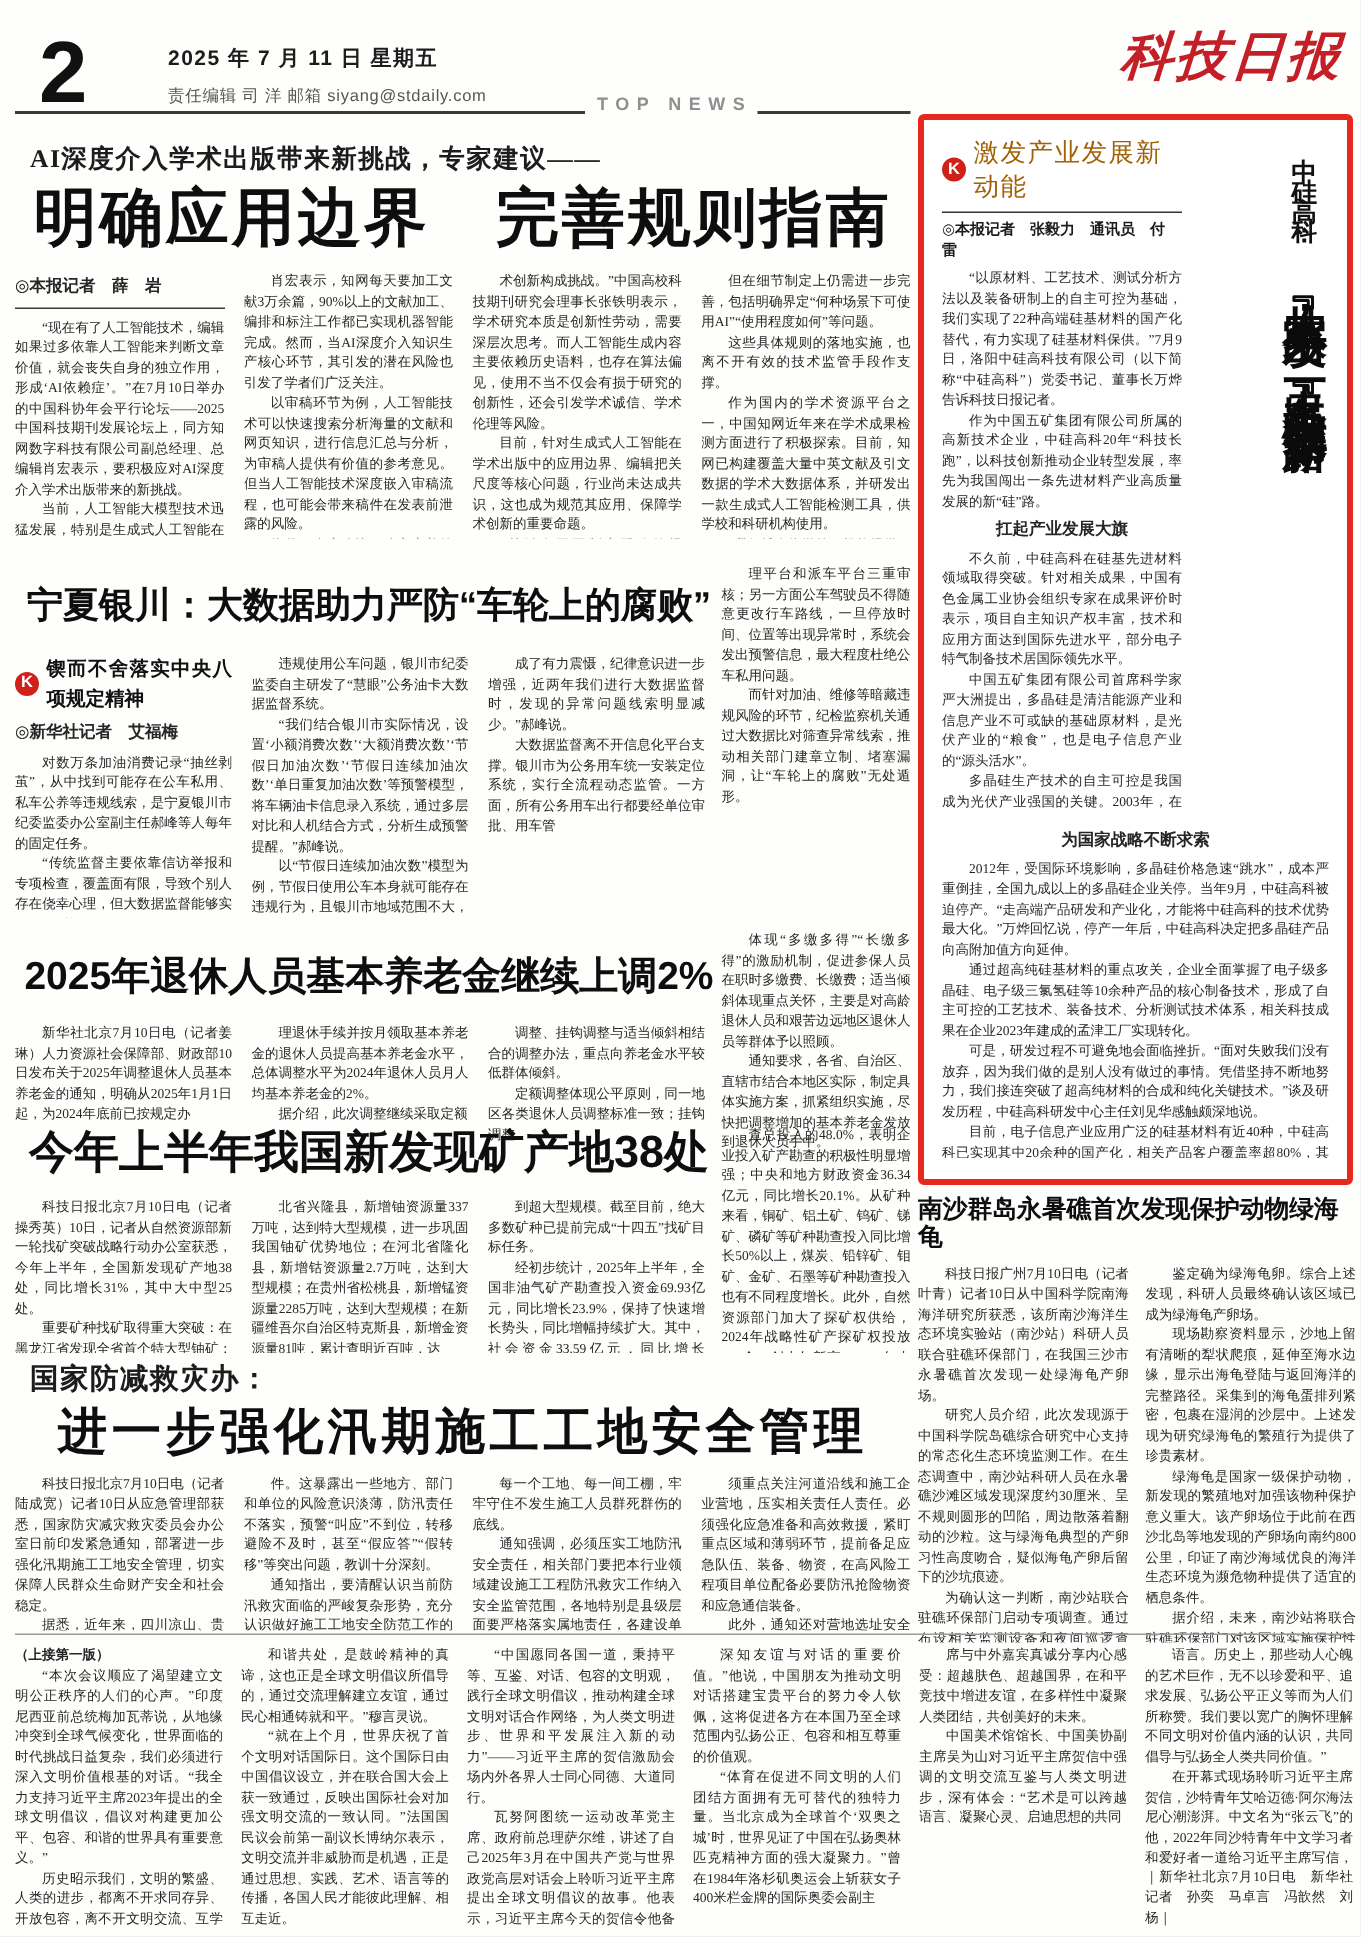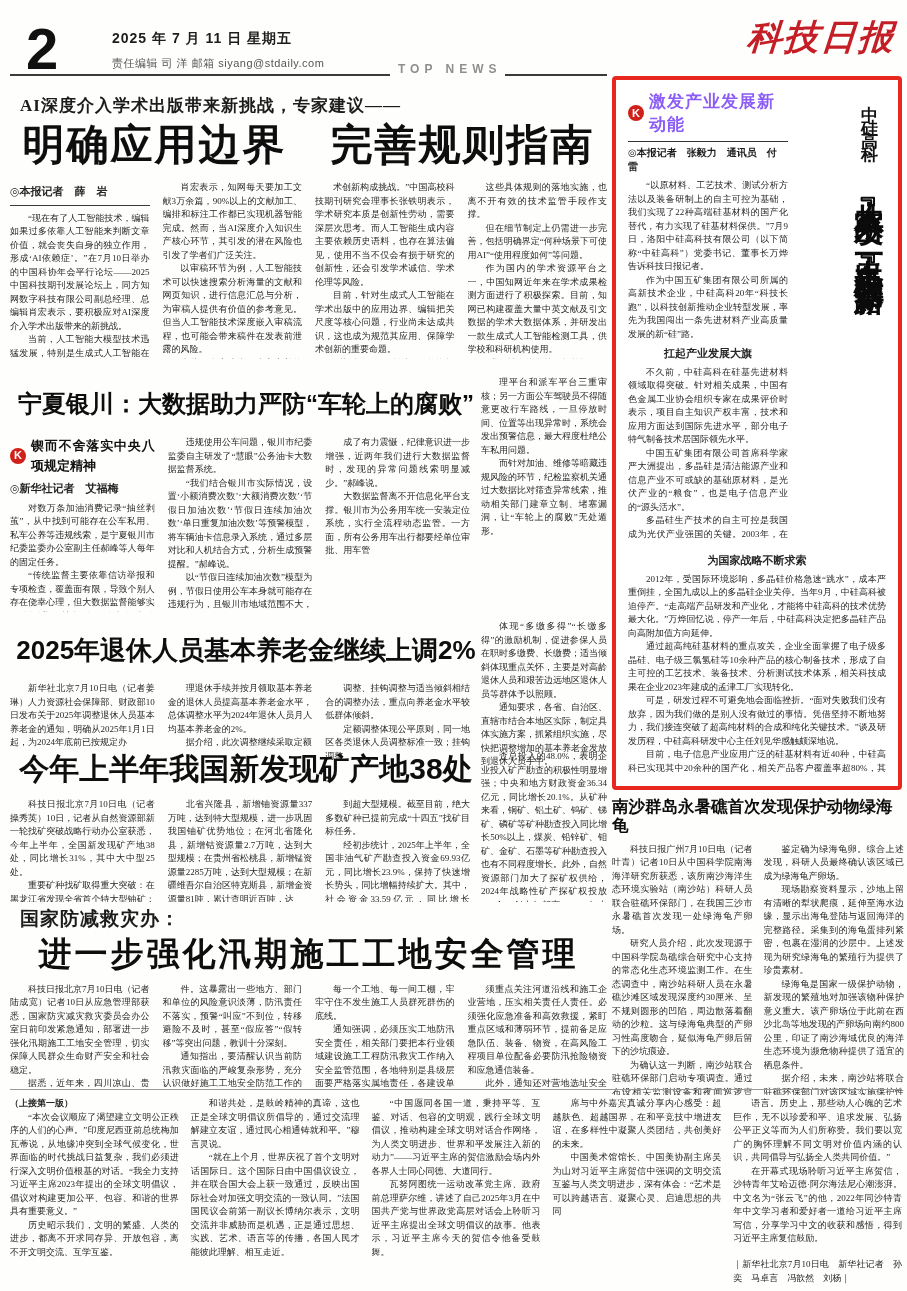--- a/index.html
+++ b/index.html
@@ -73,21 +73,21 @@
   #fl-kicker { font-size:19px; margin-left:10px; }
   #fl-headline { font-size:33px; letter-spacing:3px; margin-top:3px; }
   #fl-cols { margin-top:10px; height:104px; }
 
   
   #redbox { position:absolute; left:612px; top:76px; width:290px; height:714px;
             border:4px solid #e8281e; border-radius:4px; background:#fff; padding:10px 12px; }
   #silicon-top { display:flex; gap:6px; height:452px; }
   #silicon-left { width:160px; overflow:hidden; }
   #series-row { display:flex; align-items:center; gap:5px; }
-  #series-title { font-size:17px; font-weight:700; color:#8b5cf6; letter-spacing:1px;
+  #series-title { font-size:17px; font-weight:400; color:#a16207; letter-spacing:1px;
                   font-family:"Liberation Sans","DejaVu Sans",sans-serif; }
   #series-rule { border-bottom:1.5px solid #333; margin:5px 0 4px; }
   #silicon-byline { font-size:10px; font-weight:bold; margin-bottom:5px; }
   #silicon-left .body { font-size:9px; }
   .subhead { text-indent:0 !important; text-align:center; font-weight:900; font-size:11px;
              margin:4px 0 !important; font-family:"Liberation Sans","DejaVu Sans",sans-serif; }
   #vert-title { flex:1; writing-mode:vertical-rl; height:452px; overflow:hidden;
                 font-family:"Liberation Sans","DejaVu Sans",sans-serif; padding-top:2px; }
   #vt-small { font-size:17px; font-weight:bold; letter-spacing:13px; color:#111; }
   #vt-big { font-size:30px; font-weight:900; letter-spacing:3px; line-height:1.12; color:#0b0b0b;
@@ -139,22 +139,22 @@
           <p>肖宏表示，知网每天要加工文献3万余篇，90%以上的文献加工、编排和标注工作都已实现机器智能完成。然而，当AI深度介入知识生产核心环节，其引发的潜在风险也引发了学者们广泛关注。</p>
           <p>以审稿环节为例，人工智能技术可以快速搜索分析海量的文献和网页知识，进行信息汇总与分析，为审稿人提供有价值的参考意见。但当人工智能技术深度嵌入审稿流程，也可能会带来稿件在发表前泄露的风险。</p>
           <p>为此，肖宏建议，建立完善的数据安保措施和本地化内容库，这样既能确保数据不出境、保障安全，又能支持外部专家调用数据进行审稿。</p>
         </div>
       <div class="col">
           <p>术创新构成挑战。”中国高校科技期刊研究会理事长张铁明表示，学术研究本质是创新性劳动，需要深层次思考。而人工智能生成内容主要依赖历史语料，也存在算法偏见，使用不当不仅会有损于研究的创新性，还会引发学术诚信、学术伦理等风险。</p>
           <p>目前，针对生成式人工智能在学术出版中的应用边界、编辑把关尺度等核心问题，行业尚未达成共识，这也成为规范其应用、保障学术创新的重要命题。</p>
           <p>“关键在于要制定明确的规则。”张铁明表示，目前，国内的一些行业协会、出版机构已经制定人工智能应用于学术出版的相关指南、规则，包括《学术出版中的AIGC使用边界指南2.0》等，</p>
         </div>
       <div class="col">
+          <p>但在细节制定上仍需进一步完善，包括明确界定“何种场景下可使用AI”“使用程度如何”等问题。</p>
           <p>这些具体规则的落地实施，也离不开有效的技术监管手段作支撑。</p>
-          <p>但在细节制定上仍需进一步完善，包括明确界定“何种场景下可使用AI”“使用程度如何”等问题。</p>
           <p>作为国内的学术资源平台之一，中国知网近年来在学术成果检测方面进行了积极探索。目前，知网已构建覆盖大量中英文献及引文数据的学术大数据体系，并研发出一款生成式人工智能检测工具，供学校和科研机构使用。</p>
           <p>“我们旨在为学校、机构提供了一个客观的检测工具。”肖宏表示，至于具体的重复率、相似比阈值设定是否合适，还需要各单位根据自身学术标准和具体情况来确定。</p>
         </div>
     </div>
   </div>
 
   <div id="art-yc">
     <div id="yc-headline" class="headline">宁夏银川：大数据助力严防“车轮上的腐败”</div>
     <div id="yc-col4" class="body">
         <p>理平台和派车平台三重审核；另一方面公车驾驶员不得随意更改行车路线，一旦停放时间、位置等出现异常时，系统会发出预警信息，最大程度杜绝公车私用问题。</p>
@@ -315,20 +315,24 @@
       </div>
       <div class="col">
           <p>和谐共处，是鼓岭精神的真谛，这也正是全球文明倡议所倡导的，通过交流理解建立友谊，通过民心相通铸就和平。”穆言灵说。</p>
           <p>“就在上个月，世界庆祝了首个文明对话国际日。这个国际日由中国倡议设立，并在联合国大会上获一致通过，反映出国际社会对加强文明交流的一致认同。”法国国民议会前第一副议长博纳尔表示，文明交流并非威胁而是机遇，正是通过思想、实践、艺术、语言等的传播，各国人民才能彼此理解、相互走近。</p>
         </div>
       <div class="col">
           <p>“中国愿同各国一道，秉持平等、互鉴、对话、包容的文明观，践行全球文明倡议，推动构建全球文明对话合作网络，为人类文明进步、世界和平发展注入新的动力”——习近平主席的贺信激励会场内外各界人士同心同德、大道同行。</p>
           <p>瓦努阿图统一运动改革党主席、政府前总理萨尔维，讲述了自己2025年3月在中国共产党与世界政党高层对话会上聆听习近平主席提出全球文明倡议的故事。他表示，习近平主席今天的贺信令他备受鼓舞。</p>
         </div>
       <div class="col">
+          <p>深知友谊与对话的重要价值。”他说，中国朋友为推动文明对话搭建宝贵平台的努力令人钦佩，这将促进各方在本国乃至全球范围内弘扬公正、包容和相互尊重的价值观。</p>
+          <p>“体育在促进不同文明的人们团结方面拥有无可替代的独特力量。当北京成为全球首个‘双奥之城’时，世界见证了中国在弘扬奥林匹克精神方面的强大凝聚力。”曾在1984年洛杉矶奥运会上斩获女子400米栏金牌的国际奥委会副主</p>
+        </div>
+      <div class="col">
           <p>席与中外嘉宾真诚分享内心感受：超越肤色、超越国界，在和平竞技中增进友谊，在多样性中凝聚人类团结，共创美好的未来。</p>
           <p>中国美术馆馆长、中国美协副主席吴为山对习近平主席贺信中强调的文明交流互鉴与人类文明进步，深有体会：“艺术是可以跨越语言、凝聚心灵、启迪思想的共同</p>
         </div>
       <div class="col" id="bt-col6">
         <div class="body-inner">
             <p>语言。历史上，那些动人心魄的艺术巨作，无不以珍爱和平、追求发展、弘扬公平正义等而为人们所称赞。我们要以宽广的胸怀理解不同文明对价值内涵的认识，共同倡导与弘扬全人类共同价值。”</p>
             <p>在开幕式现场聆听习近平主席贺信，沙特青年艾哈迈德·阿尔海法尼心潮澎湃。中文名为“张云飞”的他，2022年同沙特青年中文学习者和爱好者一道给习近平主席写信，分享学习中文的收获和感悟，得到习近平主席复信鼓励。</p>
           </div>
         <p id="credit">｜新华社北京7月10日电　新华社记者　孙奕　马卓言　冯歆然　刘杨｜</p>
       </div>

